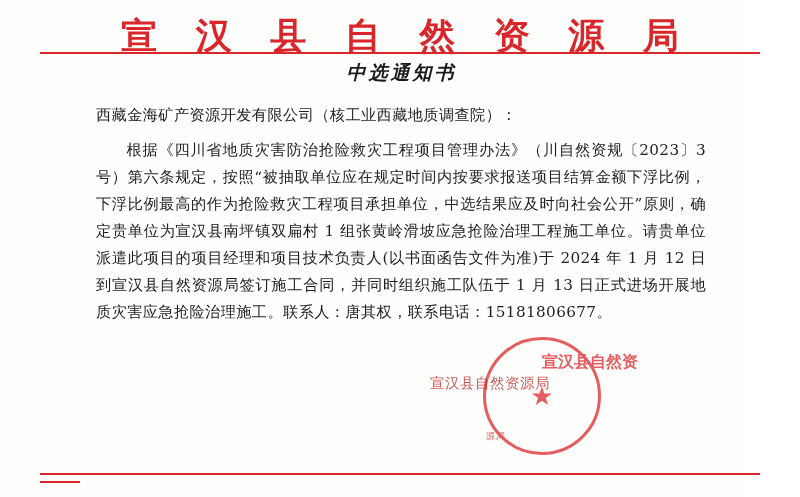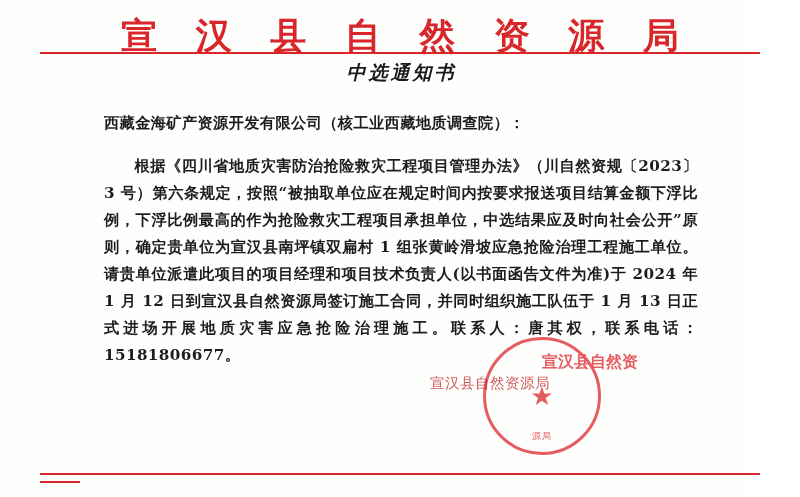--- a/index.html
+++ b/index.html
@@ -78,22 +78,21 @@
     width: 626px;
     font-family: "DejaVu Serif", serif;
     font-size: 15.2px;
     line-height: 27px;
     color: #1d1d1d;
     text-align: justify;
     text-justify: inter-ideograph;
     letter-spacing: 0.4px;
   }
   .body-block p {
-    margin: 16px;
-    font-weight: bold;
+    margin: 8px;
   }
   .body-block p.indent {
     text-indent: 2em;
   }
 
   .sign-block {
     position: absolute;
     top: 368px;
     left: 430px;
     width: 300px;
@@ -144,21 +143,20 @@
     font-size: 16px;
     transform-origin: center center;
     white-space: nowrap;
     margin-left: 48px;
   }
   .seal-bottom {
     position: absolute;
     left: 0;
     bottom: 9px;
     width: 100%;
-    text-align: center;
     color: #e03a3f;
     font-size: 9px;
     font-family: "DejaVu Serif", serif;
     letter-spacing: 1px;
   }
 
   .rule-bottom {
     position: absolute;
     bottom: 22px;
     left: 40px;

